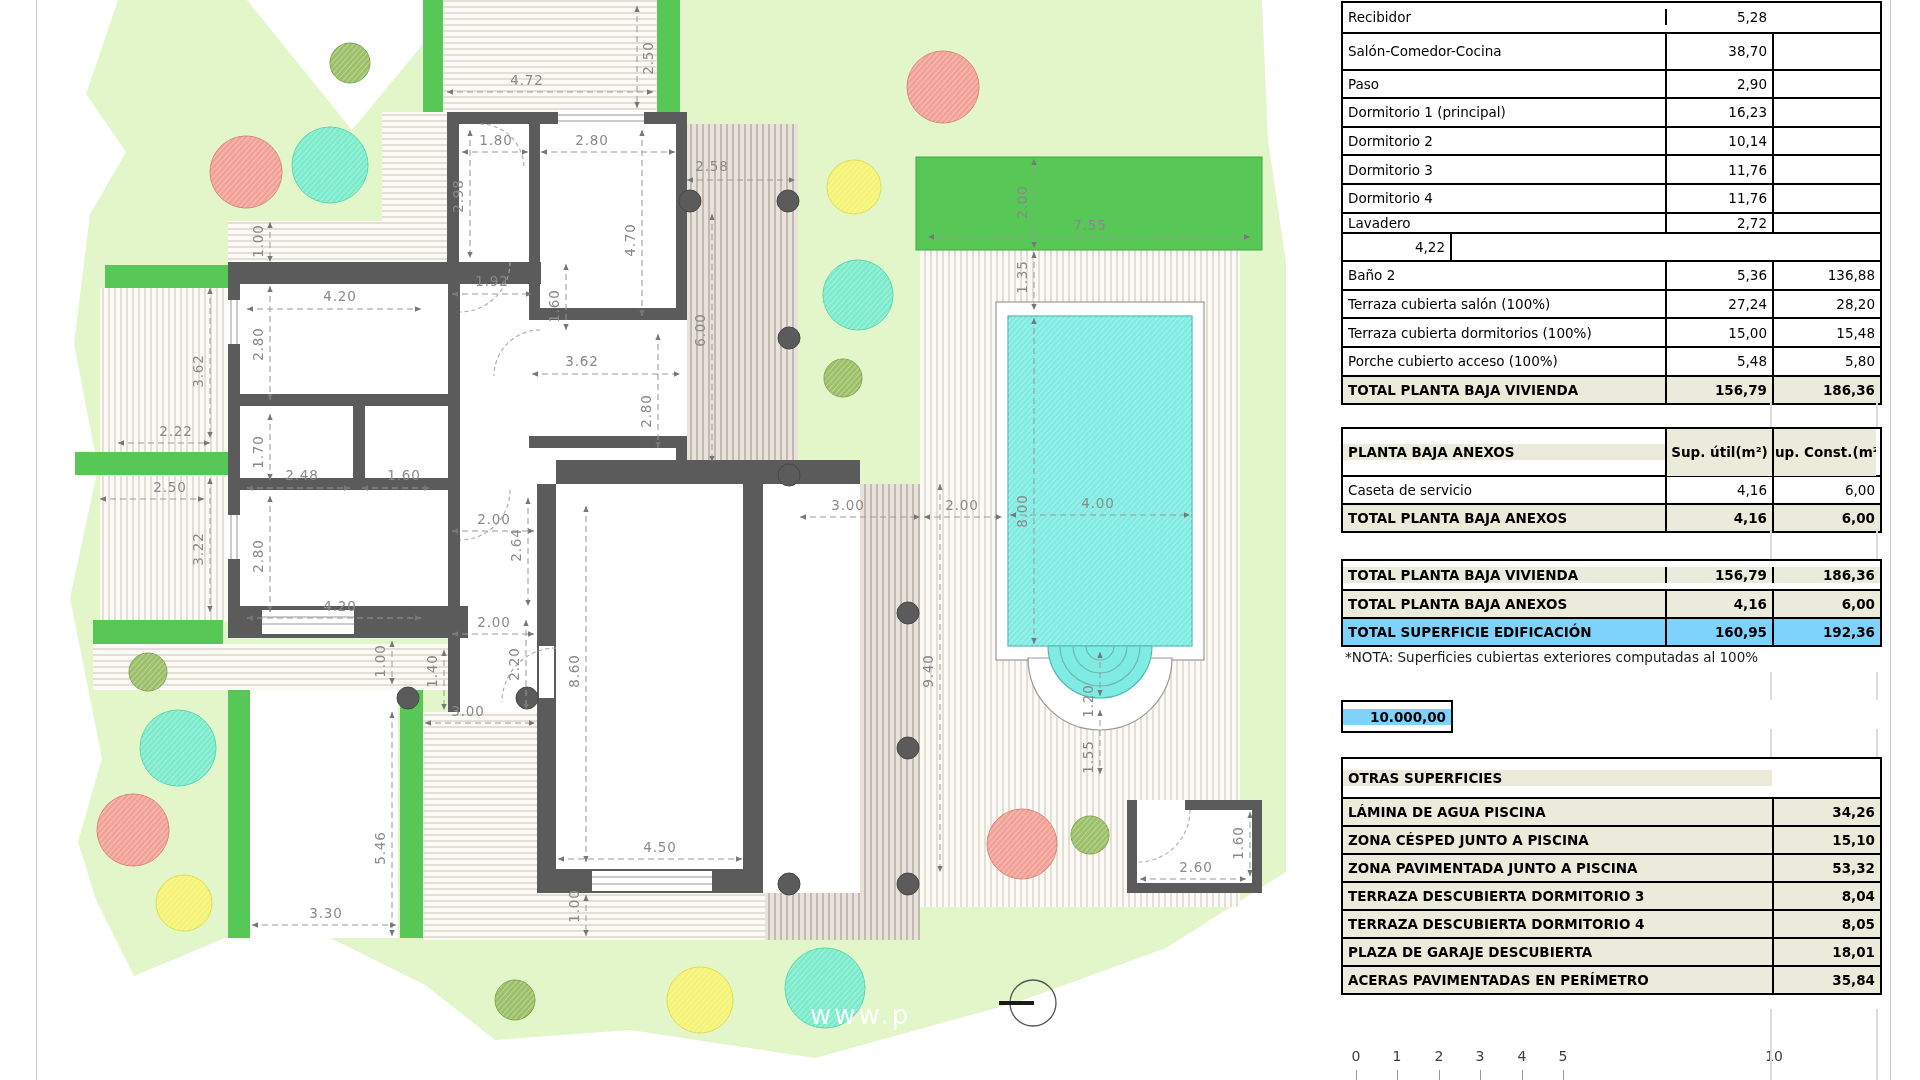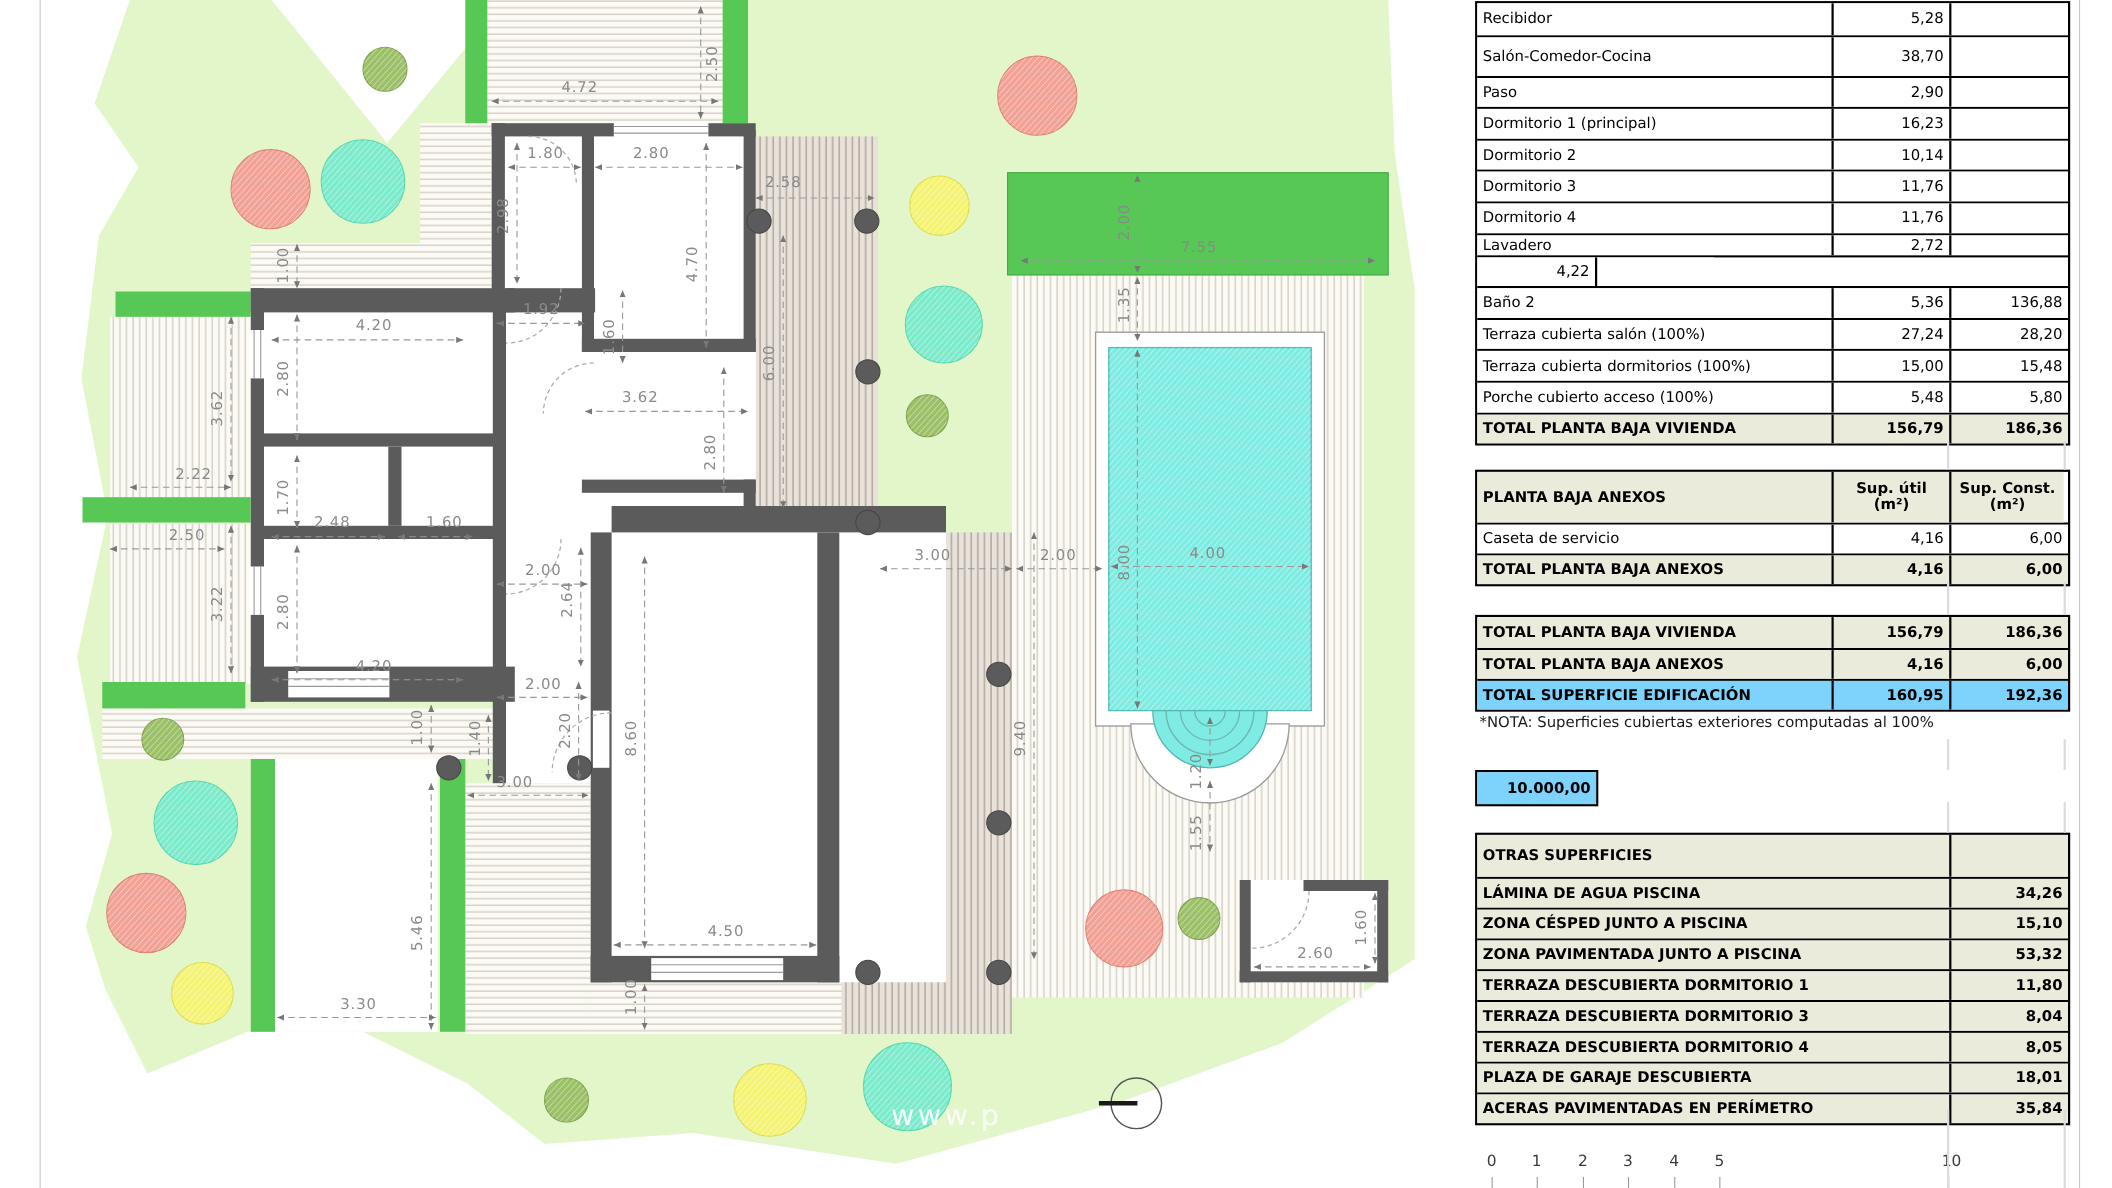--- a/index.html
+++ b/index.html
@@ -4,30 +4,30 @@
 <style>
   html,body{margin:0;padding:0;background:#fff;}
   #stage{position:relative;width:1920px;height:1080px;background:#fff;overflow:hidden;
          font-family:"DejaVu Sans","Liberation Sans",sans-serif;}
   #plan-svg{position:absolute;left:0;top:0;}
   svg text{font-family:"DejaVu Sans","Liberation Sans",sans-serif;}
   .dimtxt{font-size:13.5px;fill:#8a8a8a;letter-spacing:.8px;}
   
   .tbl{position:absolute;border:2px solid #000;background:#fff;}
   .trow{display:flex;border-top:2px solid #000;box-sizing:border-box;height:28.6px;}
-  .trow:first-child{border-top:none;}
+  .trow:first-child{border-top:none;align-items:center;}
   .tcell{border-left:2px solid #000;box-sizing:border-box;display:flex;align-items:center;
          font-size:13.5px;color:#000;overflow:hidden;white-space:nowrap;}
   .tcell:first-child{border-left:none;}
   .c-name{justify-content:flex-start;padding-left:5px;}
   .c-val{justify-content:flex-end;padding-right:5px;}
   .s-t{background:#EBEBDB;font-weight:bold;}
   .s-b{background:#7dd3fc;font-weight:bold;}
   .s-n{background:#fff;font-weight:normal;}
-  .hdr2{flex-direction:column;justify-content:center;align-items:center;line-height:15px;
+  .hdr2{justify-content:center;align-items:center;line-height:15px;
         font-weight:bold;text-align:center;padding:16px;}
   #nota{position:absolute;font-size:13.5px;color:#1a1a1a;}
   .gapline{position:absolute;width:2px;background:#DCDCDC;}
   .frameline{position:absolute;width:1px;background:#C9C9C9;top:0;height:1080px;}
   #watermark{position:absolute;color:rgba(255,255,255,.9);font-size:26px;letter-spacing:3px;}
 </style>
 </head>
 <body>
 
 <div id="stage">
@@ -457,24 +457,20 @@
         </div>
         <div class="trow" style="height:28px">
           <div class="tcell c-name s-t" style="width:429px">ZONA CÉSPED JUNTO A PISCINA</div>
           <div class="tcell c-val s-t" style="width:108px">15,10</div>
         </div>
         <div class="trow" style="height:28px">
           <div class="tcell c-name s-t" style="width:429px">ZONA PAVIMENTADA JUNTO A PISCINA</div>
           <div class="tcell c-val s-t" style="width:108px">53,32</div>
         </div>
         <div class="trow" style="height:28px">
-          <div class="tcell c-name s-t" style="width:429px">TERRAZA DESCUBIERTA DORMITORIO 1</div>
-          <div class="tcell c-val s-t" style="width:108px">11,80</div>
-        </div>
-        <div class="trow" style="height:28px">
           <div class="tcell c-name s-t" style="width:429px">TERRAZA DESCUBIERTA DORMITORIO 3</div>
           <div class="tcell c-val s-t" style="width:108px">8,04</div>
         </div>
         <div class="trow" style="height:28px">
           <div class="tcell c-name s-t" style="width:429px">TERRAZA DESCUBIERTA DORMITORIO 4</div>
           <div class="tcell c-val s-t" style="width:108px">8,05</div>
         </div>
         <div class="trow" style="height:28px">
           <div class="tcell c-name s-t" style="width:429px">PLAZA DE GARAJE DESCUBIERTA</div>
           <div class="tcell c-val s-t" style="width:108px">18,01</div>

